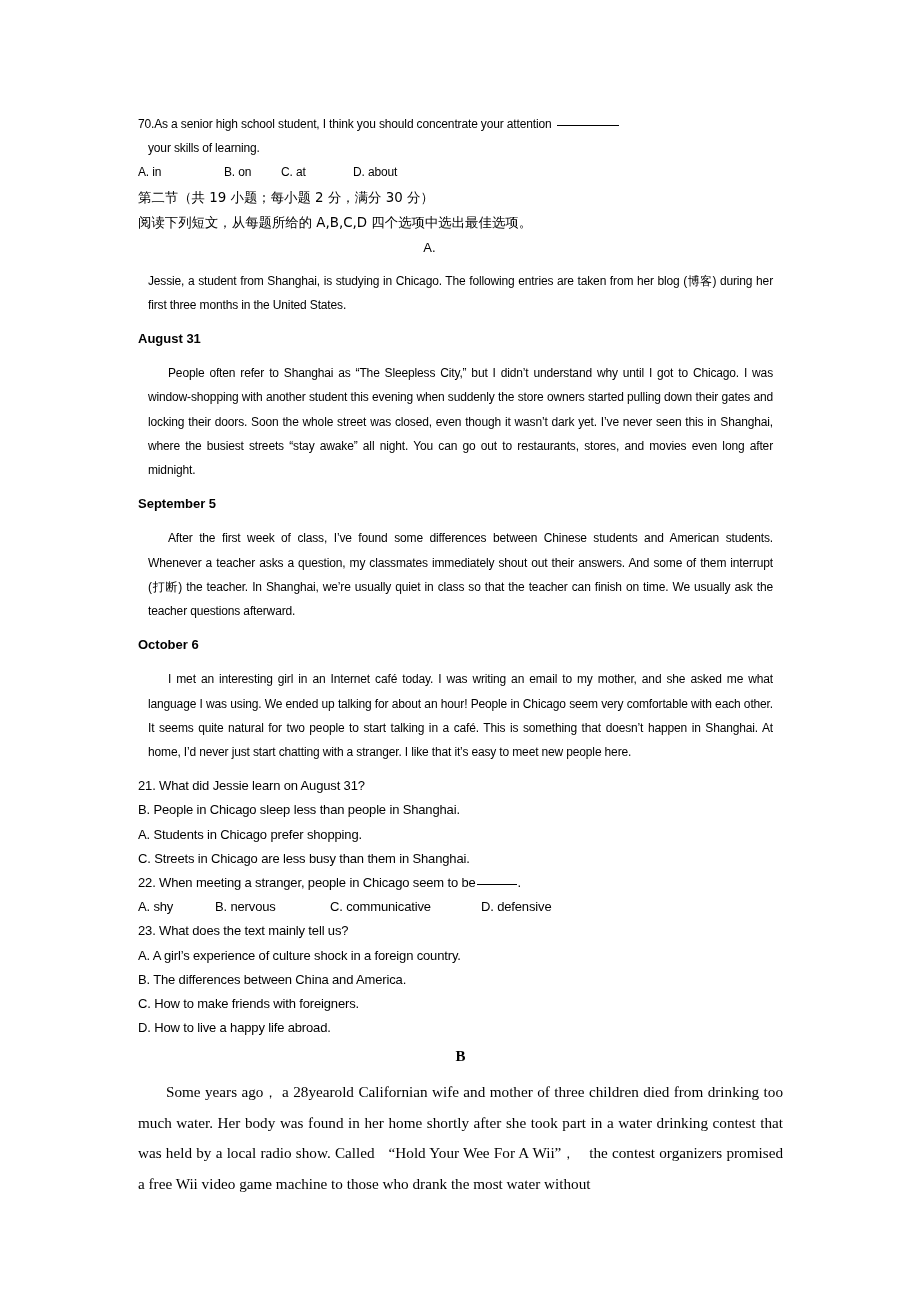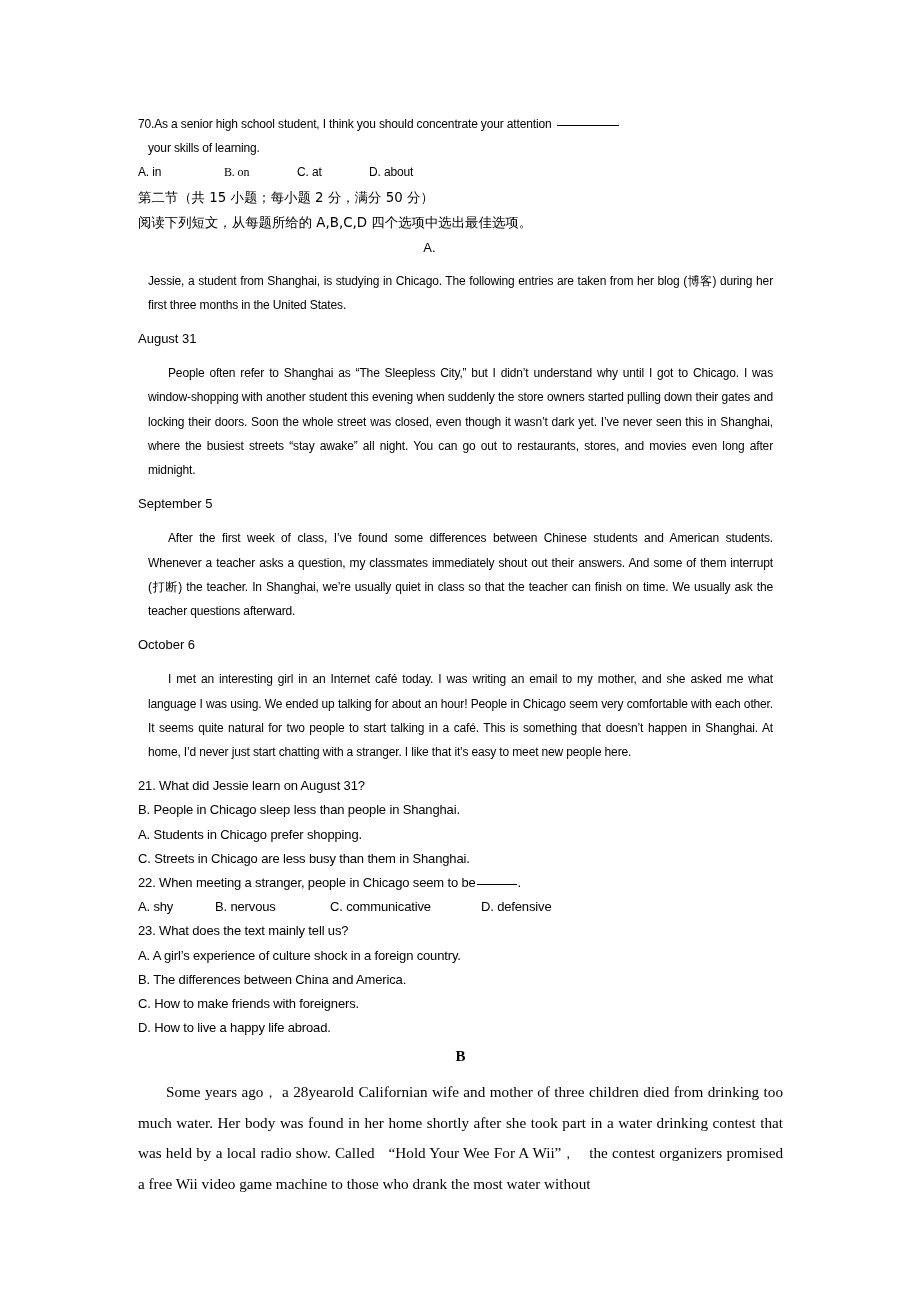--- a/index.html
+++ b/index.html
@@ -44,22 +44,22 @@
     padding-left: 10px;
   }
   .blank-line {
     display: inline-block;
     width: 62px;
     border-bottom: 1.4px solid #000;
     vertical-align: 2px;
     margin-left: 6px;
   }
   .opts-70 span.o1 { display:inline-block; width: 86px; }
-  .opts-70 span.o2 { display:inline-block; width: 57px; font-family: Liberation Serif, serif; }
-  .opts-70 span.o3 { display:inline-block; width: 72px; margin-left: 16px; }
+  .opts-70 span.o2 { display:inline-block; width: 57px; }
+  .opts-70 span.o3 { display:inline-block; width: 72px; }
 
   .cn {
     font-family: "DejaVu Sans", "Liberation Sans", sans-serif;
     font-size: 13.4px;
     line-height: 25px;
   }
 
   .center-label {
     text-align: center;
     font-family: "Liberation Sans", sans-serif;
@@ -72,21 +72,21 @@
   .para {
     text-align: justify;
     text-justify: inter-word;
     font-size: 12px;
     line-height: 24.2px;
     letter-spacing: -0.15px;
     margin: 10px;
   }
   .para.indent { text-indent: 20px; }
   .date-head {
-    font-weight: normal;
+    font-weight: bold;
     font-size: 13.0px;
     line-height: 24.2px;
     margin: 0;
   }
 
   .qline {
     font-size: 13.0px;
     line-height: 24.2px;
     letter-spacing: -0.15px;
     margin: 0;
@@ -142,21 +142,21 @@
       <div>
         <span>70.As a senior high school student, I think you should concentrate your attention</span><span class="blank-line"></span>
       </div>
       <div class="q70-line2">your skills of learning.</div>
       <div class="opts-70">
         <span class="o1">A.   in</span><span class="o2">B. on</span><span class="o3">C. at</span><span>D. about</span>
       </div>
     </div>
 
     <div class="cn">
-      <div>第二节（共 15 小题；每小题 2 分，满分 50 分）</div>
+      <div>第二节（共 19 小题；每小题 2 分，满分 30 分）</div>
       <div>阅读下列短文，从每题所给的 A,B,C,D 四个选项中选出最佳选项。</div>
     </div>
 
     <div class="center-label">A.</div>
 
     <p class="para">Jessie, a student from Shanghai, is studying in Chicago. The following entries are taken from her blog (博客) during her first three months in the United States.</p>
 
     <p class="date-head">August 31</p>
     <p class="para indent">People often refer to Shanghai as “The Sleepless City,” but I didn’t understand why until I got to Chicago. I was window-shopping with another student this evening when suddenly the store owners started pulling down their gates and locking their doors. Soon the whole street was closed, even though it wasn’t dark yet. I’ve never seen this in Shanghai, where the busiest streets “stay awake” all night. You can go out to restaurants, stores, and movies even long after midnight.</p>
 

